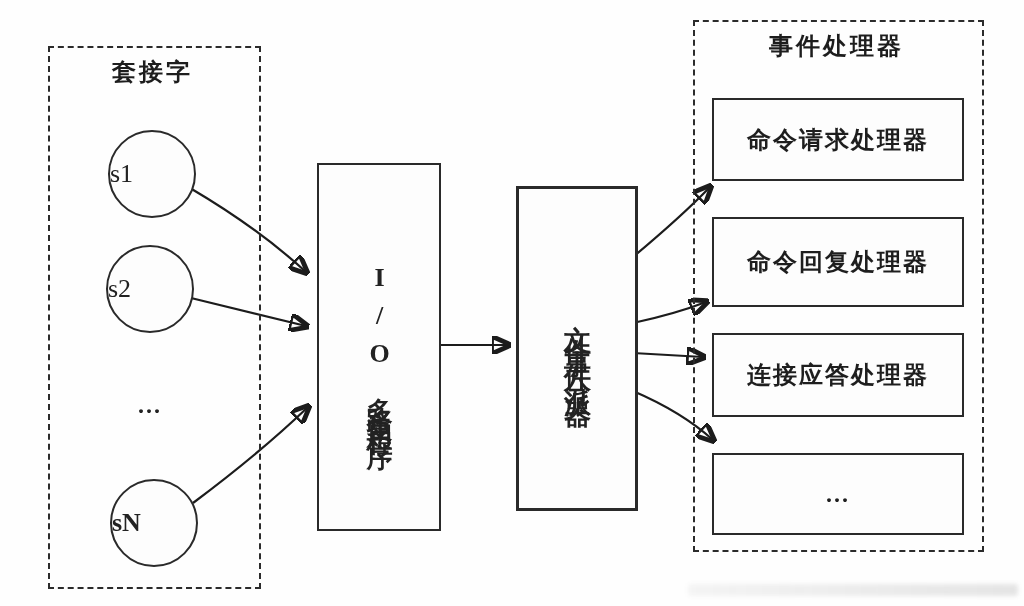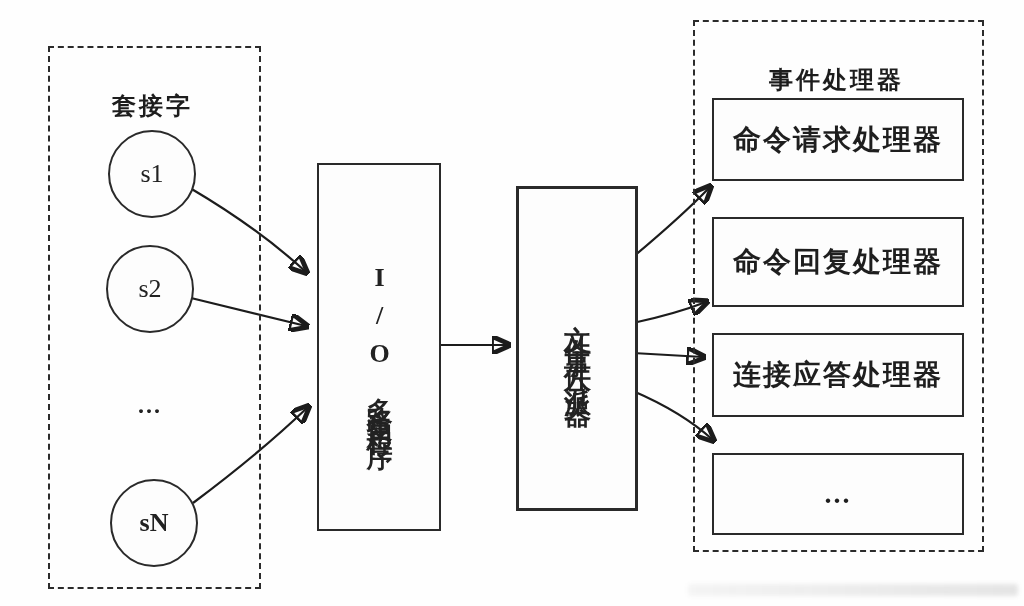--- a/index.html
+++ b/index.html
@@ -6,45 +6,45 @@
   #stage{
     position:relative;width:1024px;height:606px;background:#fefefe;
     font-family:"Liberation Serif","DejaVu Serif",serif;color:#1d1d1d;
     overflow:hidden;
   }
   .dashed-group{
     position:absolute;border:2px dashed #2b2b2b;background:transparent;
   }
   .group-title{
     position:absolute;text-align:center;font-size:24px;font-weight:600;
-    letter-spacing:3px;color:#1d1d1d;white-space:nowrap;margin-top:34px;
+    letter-spacing:3px;color:#1d1d1d;white-space:nowrap;
   }
   .solid-box{
     position:absolute;border:2px solid #2a2a2a;background:#fdfdfd;
     display:flex;align-items:center;justify-content:center;
   }
   .vbox-label{
     writing-mode:vertical-lr;text-orientation:upright;
     font-size:26px;font-weight:600;letter-spacing:9px;color:#222;
     line-height:1;
   }
   .dispatcher .vbox-label{letter-spacing:13px;font-size:27px;}
   .socket-circle{
     position:absolute;width:84px;height:84px;border:2px solid #2a2a2a;
     border-radius:50%;background:#fdfdfd;display:flex;align-items:center;
-    justify-content:center;font-size:26px;color:#222;
+    justify-content:flex-start;font-size:26px;color:#222;
   }
   .ellipsis-label{
     position:absolute;font-size:24px;font-weight:700;color:#222;
     letter-spacing:2px;
   }
   .handler-box{
     position:absolute;left:712px;width:248px;border:2px solid #2a2a2a;
     background:#fdfdfd;display:flex;align-items:center;justify-content:center;
-    font-size:28px;font-weight:600;letter-spacing:2px;color:#1e1e1e;
+    font-size:24px;font-weight:600;letter-spacing:2px;color:#1e1e1e;
     white-space:nowrap;
   }
   #arrow-layer{position:absolute;left:0;top:0;pointer-events:none;}
   #arrow-layer path{fill:none;stroke:#1c1c1c;stroke-width:2.2px;}
   .watermark-smudge{
     position:absolute;left:688px;top:584px;width:330px;height:12px;
     background:linear-gradient(90deg, rgba(60,60,60,0.05), rgba(60,60,60,0.13));
     filter:blur(2px);border-radius:3px;
   }
 </style>

